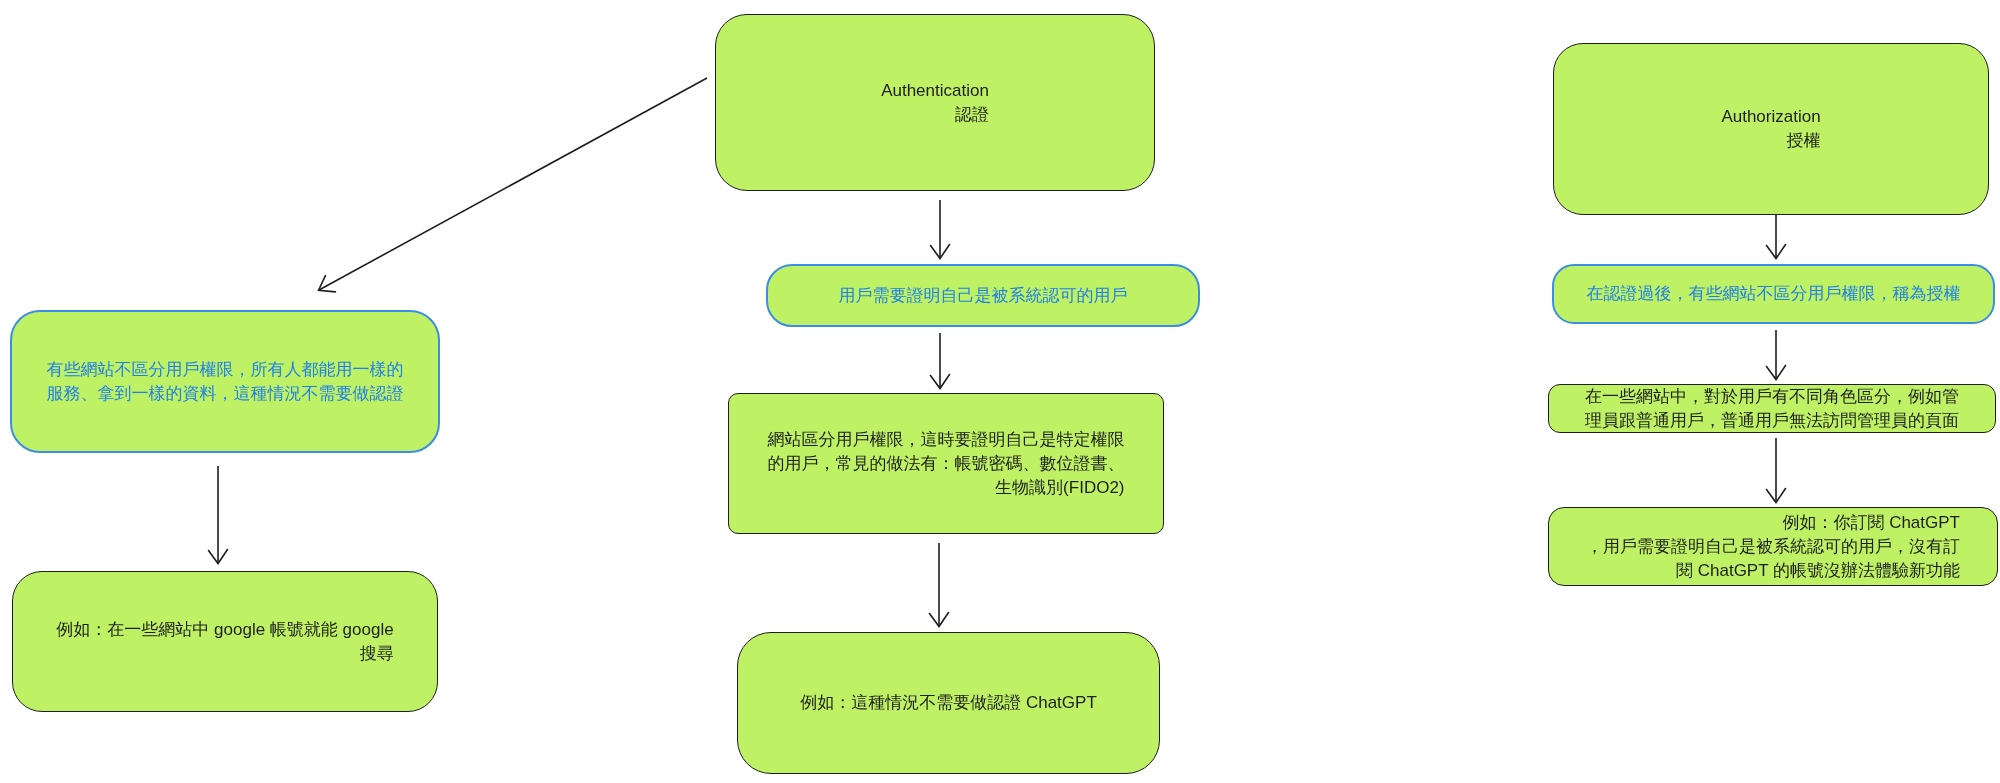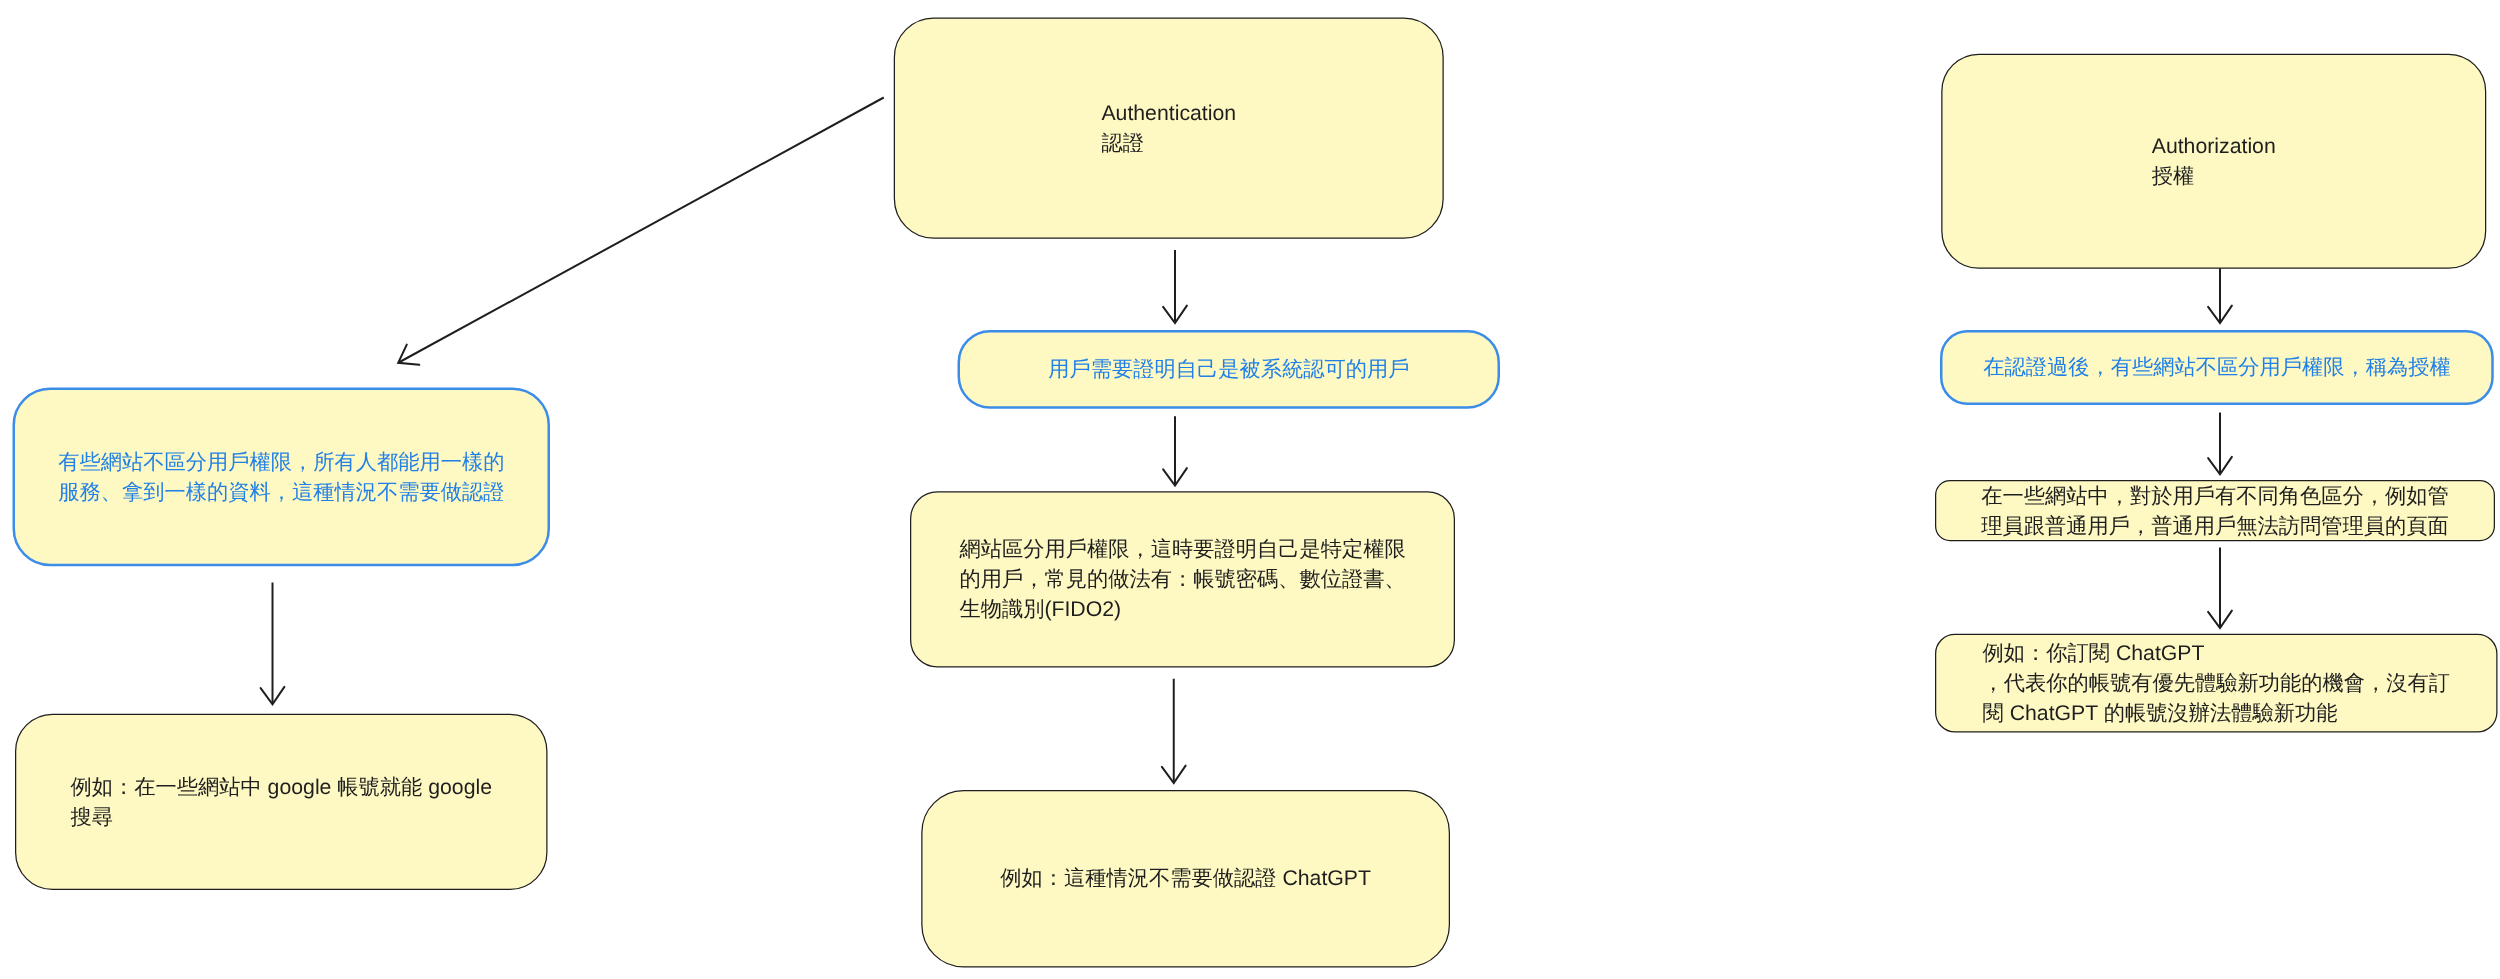--- a/index.html
+++ b/index.html
@@ -18,40 +18,40 @@
     position: absolute;
     left: 0; top: 0;
     width: 2000px; height: 783px;
     pointer-events: none;
   }
   .node {
     position: absolute;
     box-sizing: border-box;
     border: 1.6px solid #1e1e1e;
     border-radius: 30px;
-    background: #fef9c3;
+    background: #bef264;
     display: flex;
     align-items: center;
     justify-content: center;
-    text-align: left;
+    text-align: right;
     white-space: pre-line;
     font-size: 17px;
     line-height: 24px;
     color: #1e1e1e;
     padding: 4px 10px;
   }
   .node.blue {
     border-color: #3b8de8;
     color: #2180e8;
     border-width: 2px;
   }
   
   #n-auth-title      { left: 715px;  top: 14px;  width: 440px; height: 177px; border-radius: 32px; }
   #n-auth-def        { left: 766px;  top: 264px; width: 434px; height: 63px;  border-radius: 26px; }
-  #n-auth-methods    { left: 728px;  top: 393px; width: 436px; height: 141px; border-radius: 22px; }
+  #n-auth-methods    { left: 728px;  top: 393px; width: 436px; height: 141px; border-radius: 10px; }
   #n-auth-example    { left: 737px;  top: 632px; width: 423px; height: 142px; border-radius: 34px; }
   #n-noauth          { left: 10px;   top: 310px; width: 430px; height: 143px; border-radius: 30px; }
   #n-noauth-example  { left: 12px;   top: 571px; width: 426px; height: 141px; border-radius: 30px; }
   #n-authz-title     { left: 1553px; top: 10px;  width: 436px; height: 172px; border-radius: 30px; margin-top: 33px; }
   #n-authz-def       { left: 1552px; top: 264px; width: 443px; height: 60px;  border-radius: 22px; }
   #n-authz-roles     { left: 1548px; top: 384px; width: 448px; height: 49px;  border-radius: 12px; padding: 0 2px; }
   #n-authz-example   { left: 1548px; top: 507px; width: 450px; height: 79px;  border-radius: 16px; padding: 0 4px; }
 </style>
 </head>
 <body>
@@ -93,16 +93,16 @@
 
   <div class="node" id="n-authz-title">Authorization
 授權</div>
 
   <div class="node blue" id="n-authz-def">在認證過後，有些網站不區分用戶權限，稱為授權</div>
 
   <div class="node" id="n-authz-roles">在一些網站中，對於用戶有不同角色區分，例如管
 理員跟普通用戶，普通用戶無法訪問管理員的頁面</div>
 
   <div class="node" id="n-authz-example">例如：你訂閱 ChatGPT
-，代表你的帳號有優先體驗新功能的機會，沒有訂
+，用戶需要證明自己是被系統認可的用戶，沒有訂
 閱 ChatGPT 的帳號沒辦法體驗新功能</div>
 
 </div>
 
 </body></html>

